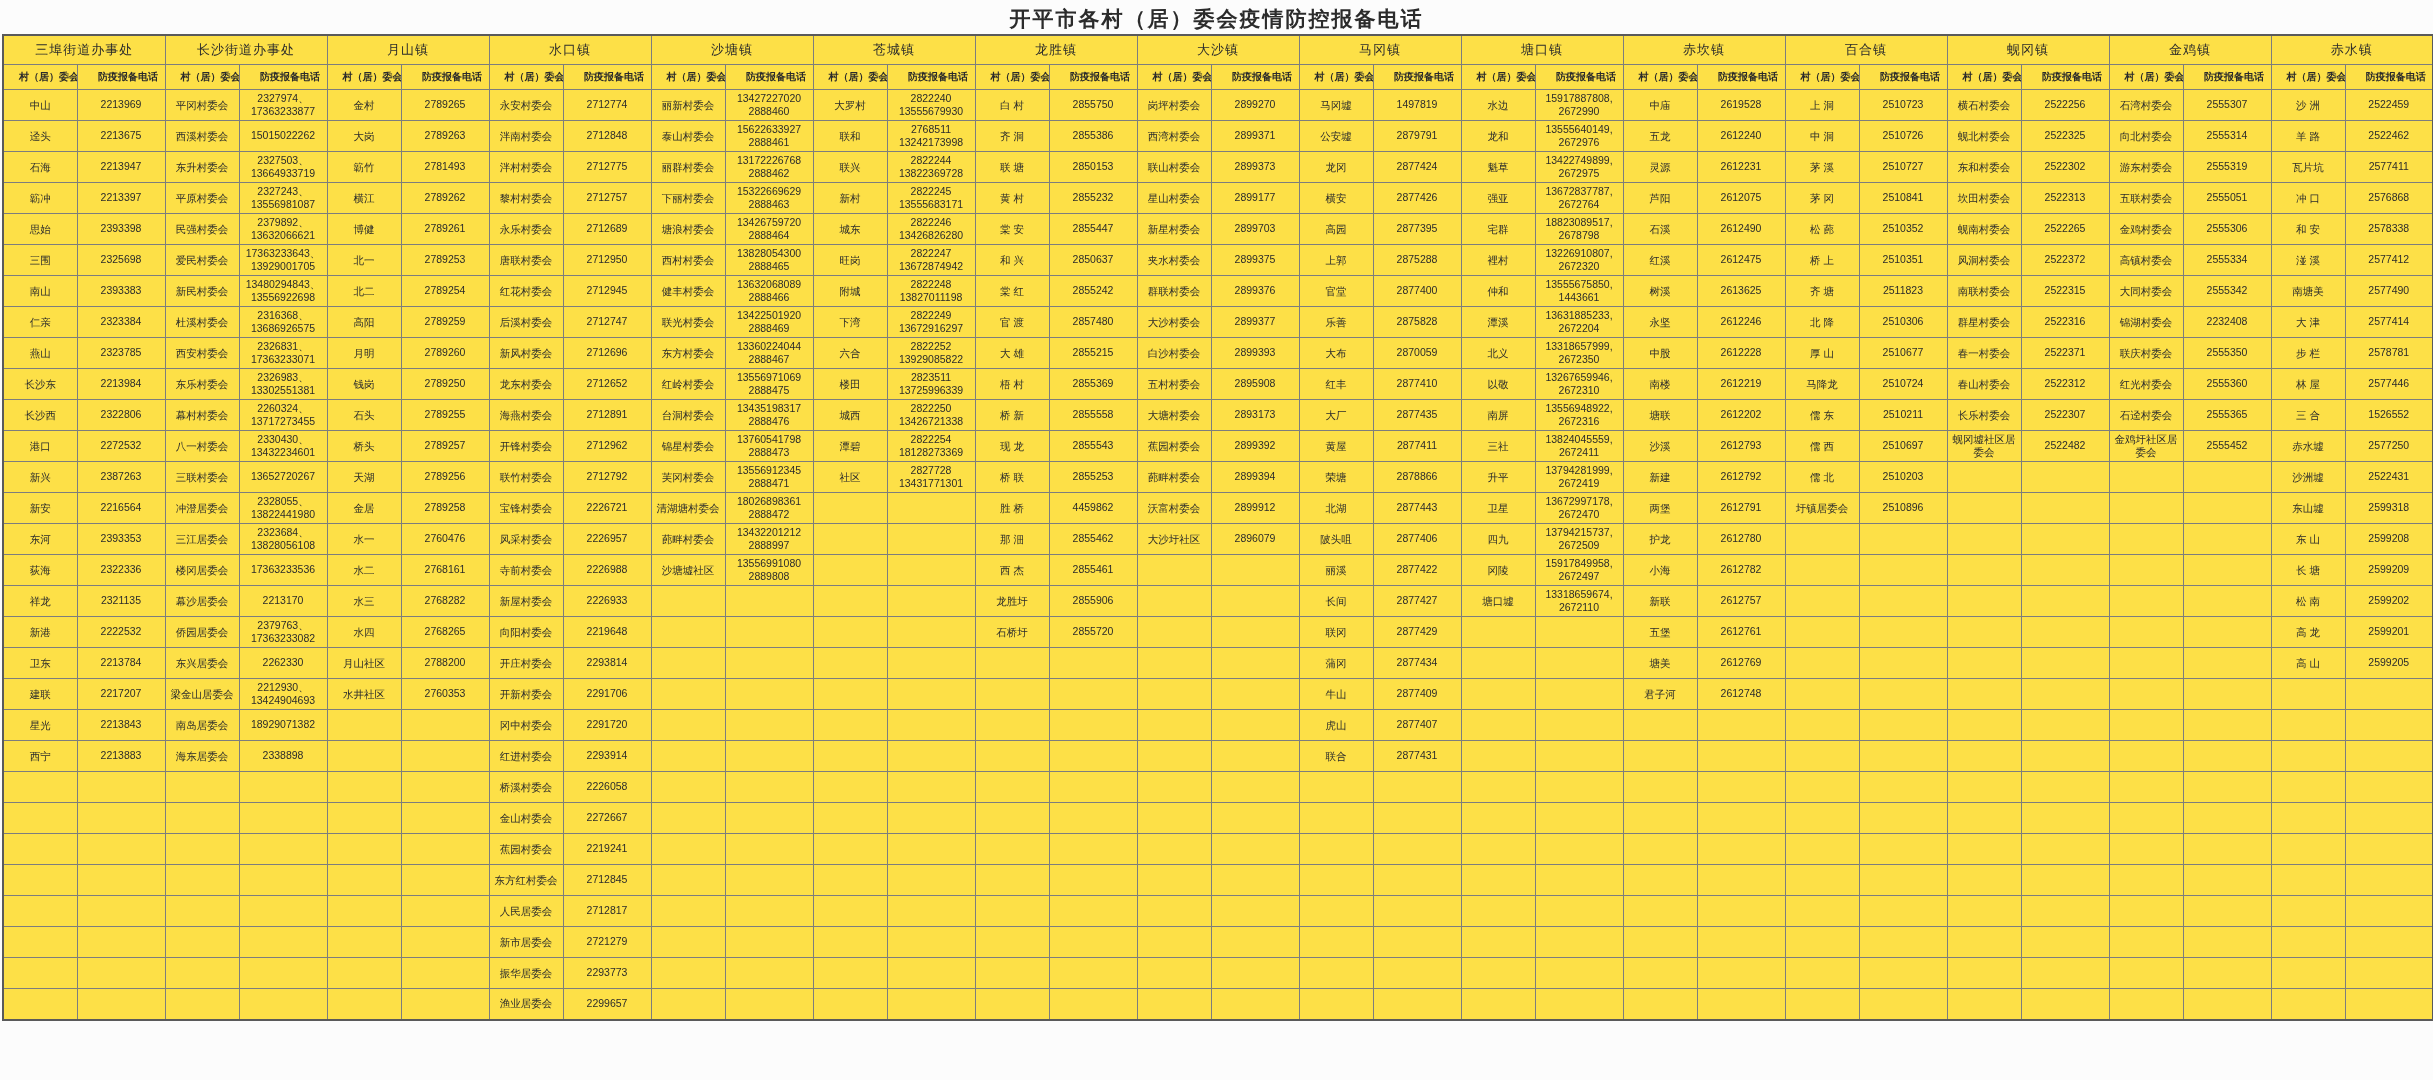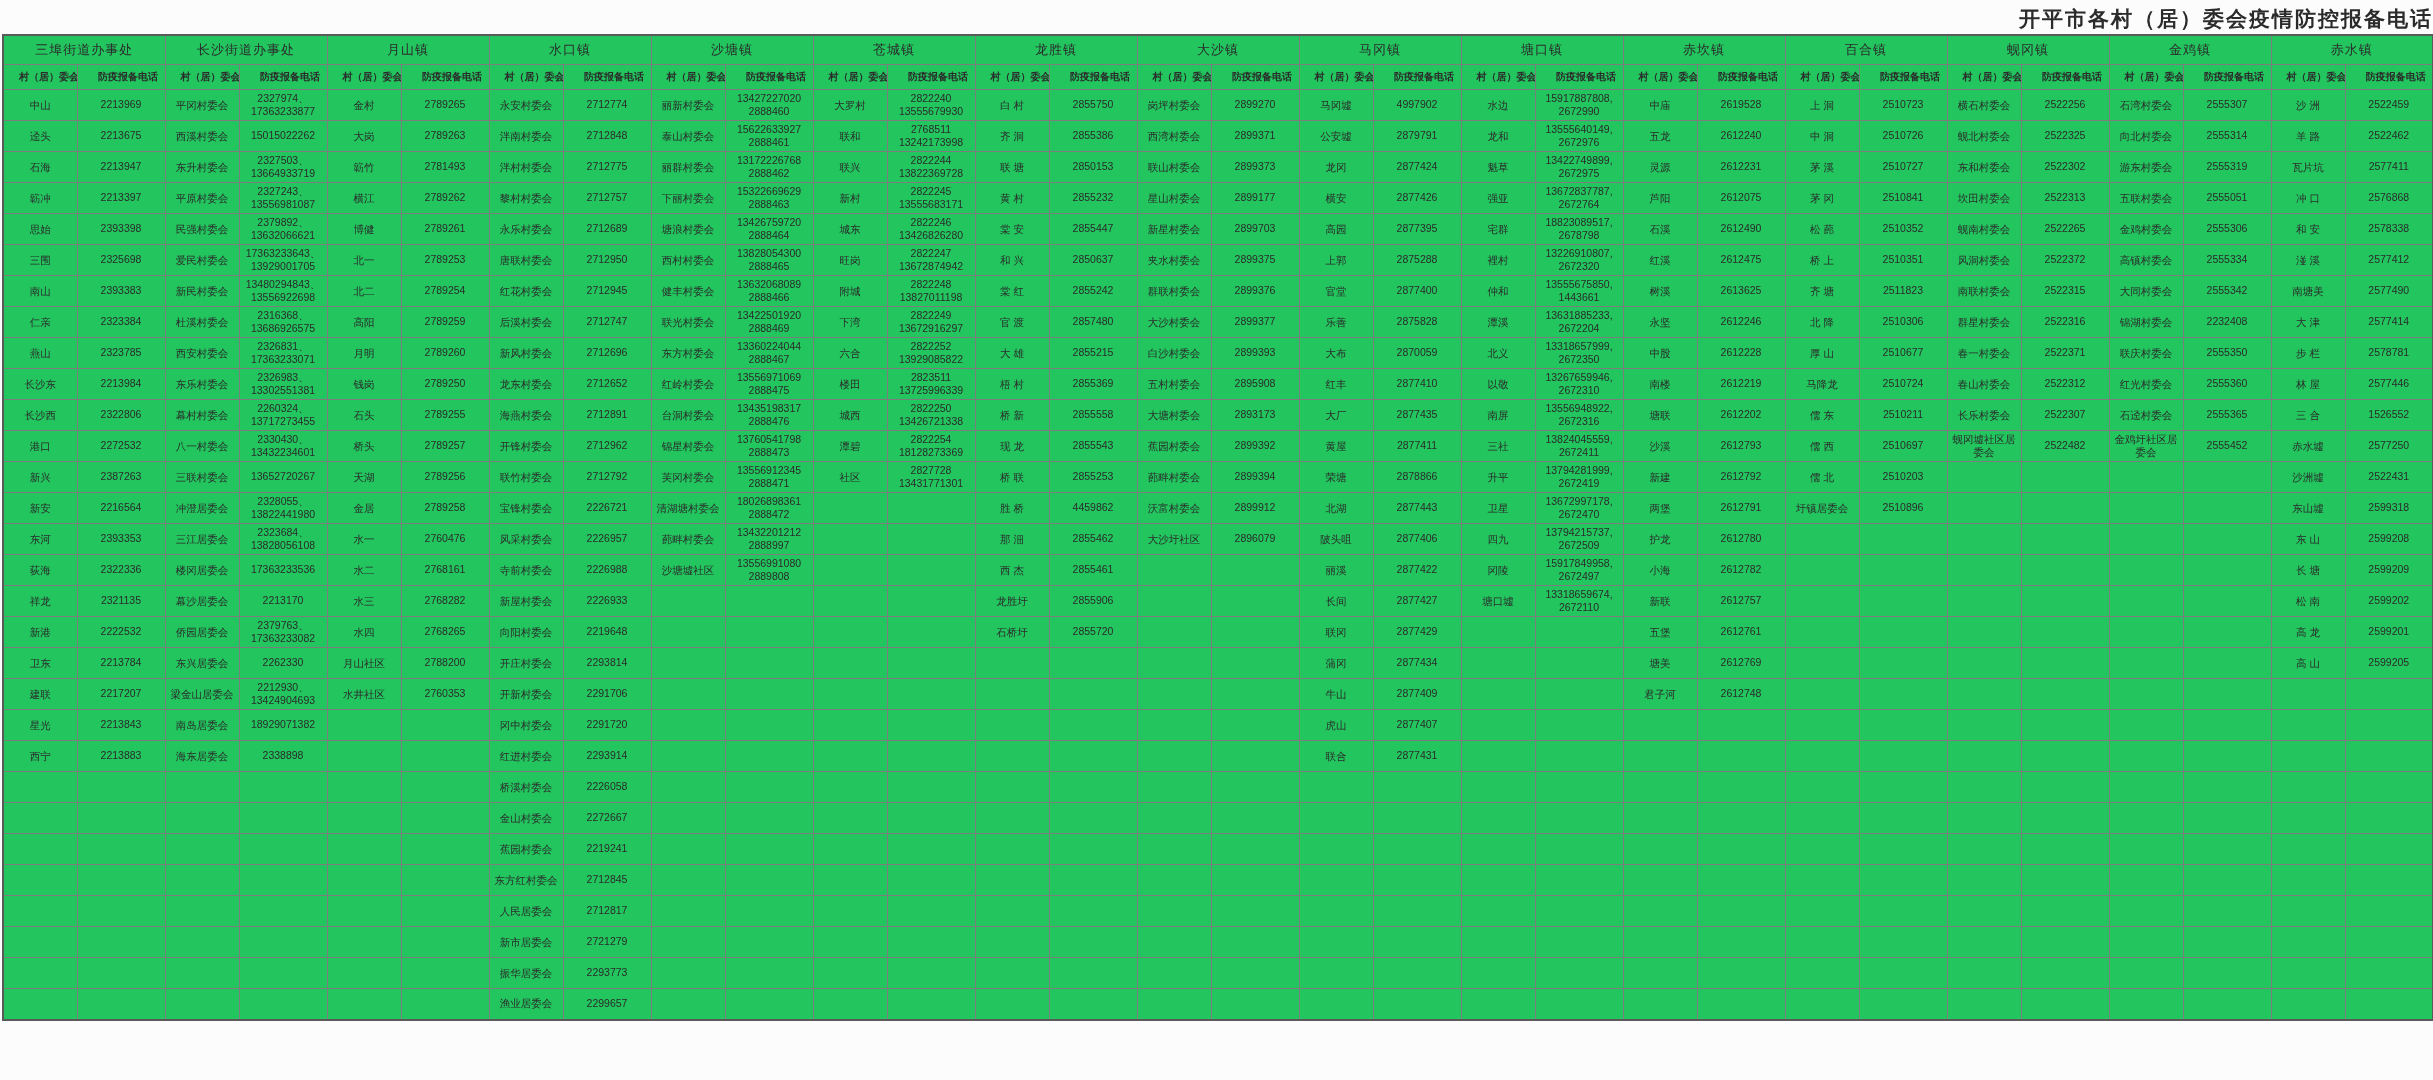--- a/index.html
+++ b/index.html
@@ -5,31 +5,31 @@
   html,body{
     margin:0; padding:0;
     width:2433px; height:1080px;
     background:#fcfcfc;
     overflow:hidden;
     font-family:"Liberation Sans", sans-serif;
     color:#2b2b2b;
   }
   .title{
     height:34px; line-height:38px;
-    text-align:right;
+    text-align:center;
     font-size:21px; font-weight:bold;
     letter-spacing:2px;
     border-radius:13px;
   }
   table.phone-table{
     width:2429px;
     margin:0 2px;
     border-collapse:collapse;
     table-layout:fixed;
-    background:#22c55e;
+    background:#fde047;
     border:2px solid #5a5a5a;
   }
   col.c-name{width:74px;}
   col.c-phone{width:88px;}
   th,td{
     border:1px solid #7d7d7d;
     text-align:center;
     vertical-align:middle;
     padding:1px 1px;
     overflow:hidden;
@@ -162,21 +162,21 @@
         <td class="p">13427227020
 2888460</td>
         <td class="v">大罗村</td>
         <td class="p">2822240
 13555679930</td>
         <td class="v">白 村</td>
         <td class="p">2855750</td>
         <td class="v">岗坪村委会</td>
         <td class="p">2899270</td>
         <td class="v">马冈墟</td>
-        <td class="p">4997902</td>
+        <td class="p">1497819</td>
         <td class="v">水边</td>
         <td class="p">15917887808,
 2672990</td>
         <td class="v">中庙</td>
         <td class="p">2619528</td>
         <td class="v">上 洞</td>
         <td class="p">2510723</td>
         <td class="v">横石村委会</td>
         <td class="p">2522256</td>
         <td class="v">石湾村委会</td>

